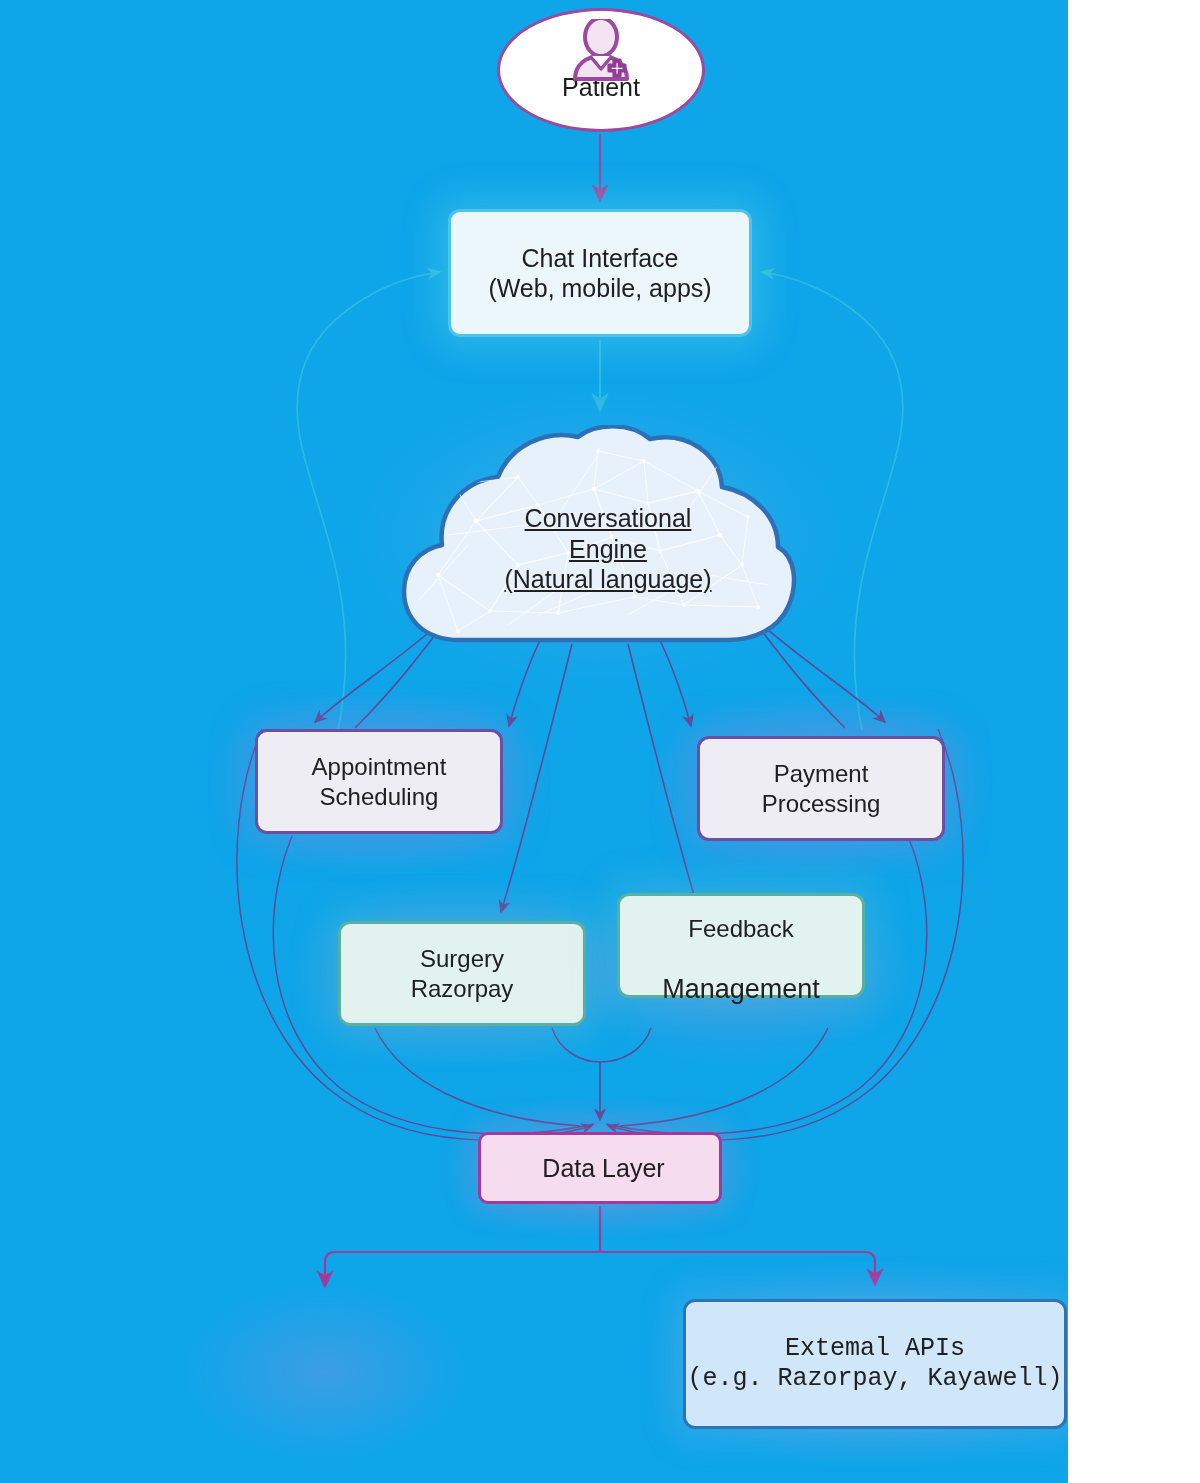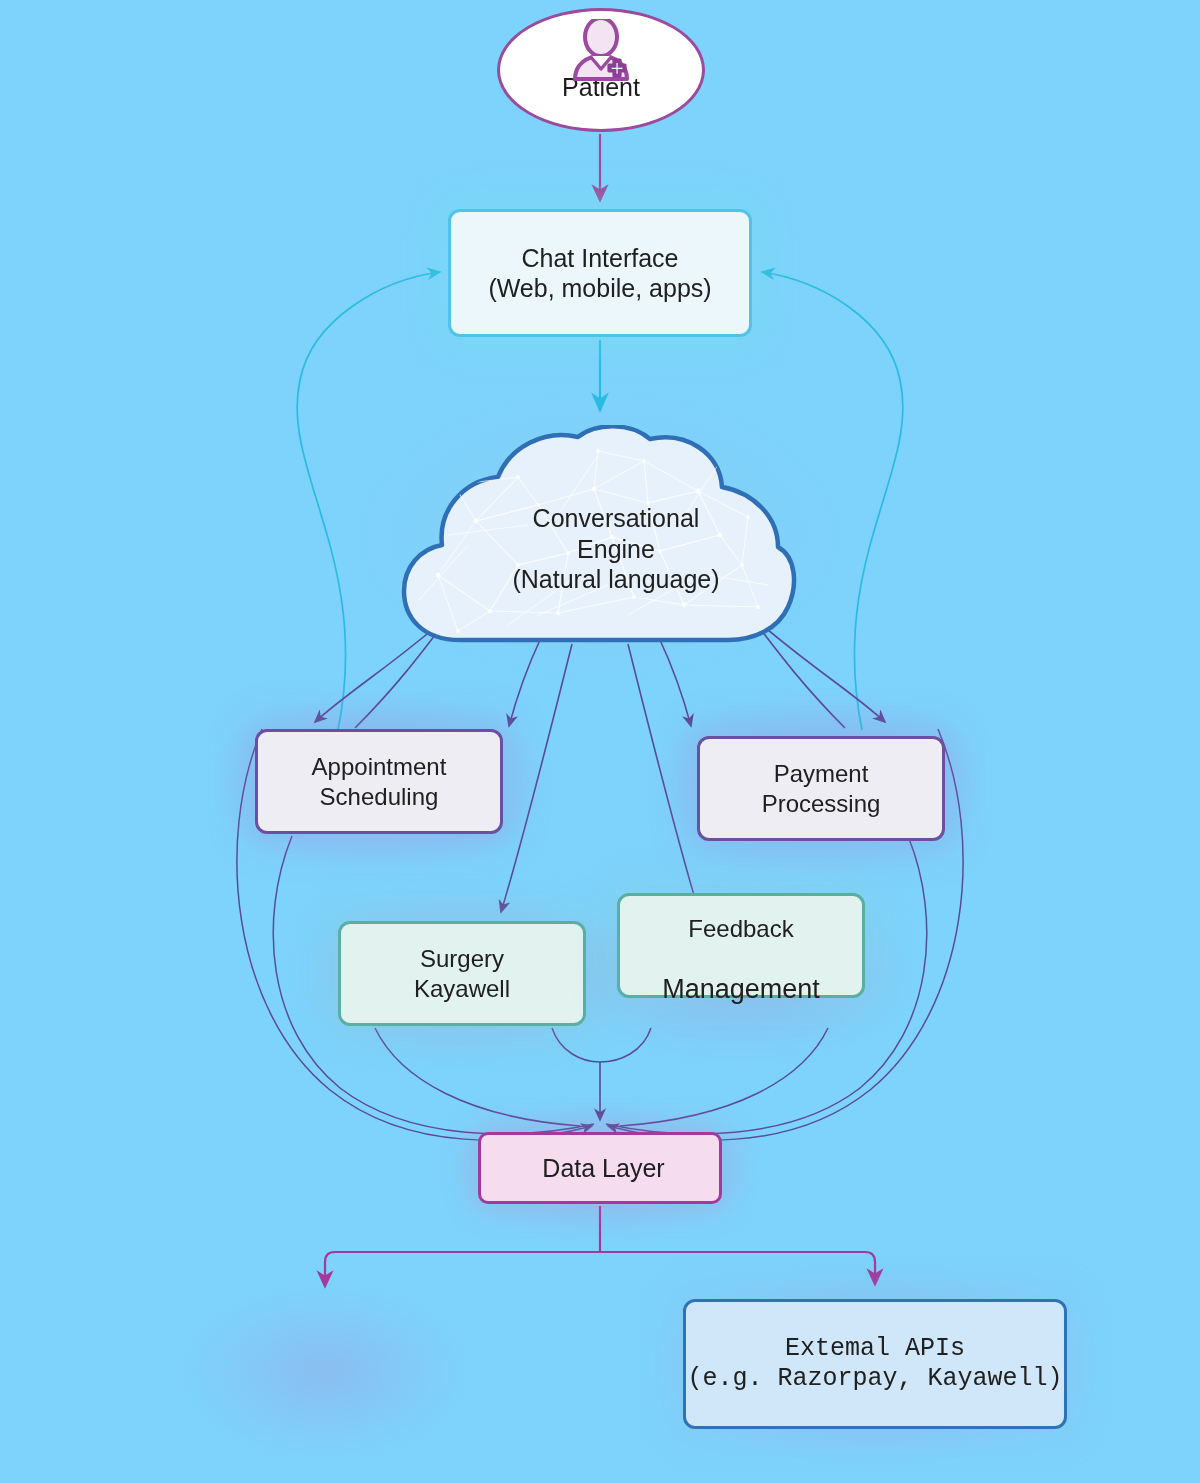--- a/index.html
+++ b/index.html
@@ -4,24 +4,24 @@
 <title>Conversational Healthcare Architecture Diagram</title>
 <style>
   html,body{margin:0;padding:0;background:#ffffff;}
   body{
     font-family:"Liberation Sans","DejaVu Sans",sans-serif;
     color:#202020;
     -webkit-font-smoothing:antialiased;
   }
   #stage{
     position:relative;
-    width:1200px;
+    width:1068px;
     height:1483px;
     overflow:hidden;
-    background:#7dd3fc;
+    background:#0ea5e9;
   }
   #edges{position:absolute;left:0;top:0;width:1200px;height:1483px;}
   .node{position:absolute;box-sizing:border-box;display:flex;align-items:center;justify-content:center;text-align:center;}
   .nodelabel{line-height:1.22;white-space:pre-line;}
 
   
   #patient{
     left:497px;top:8px;width:208px;height:124px;
     border:3px solid #9B4A9E;border-radius:50%;
     background:#ffffff;
@@ -36,23 +36,23 @@
     border:3px solid #4FC3E8;border-radius:12px;
     background:#ECF7FC;
     box-shadow:0 0 34px 12px rgba(120,225,235,.28);
   }
   #chat .nodelabel{font-size:25px;}
 
   
   #cloudwrap{left:398px;top:425px;width:404px;height:222px;}
   #cloud-svg{position:absolute;left:0;top:0;}
   #cloud-label{
-    position:absolute;left:16px;top:0;width:404px;height:222px;
+    position:absolute;left:8px;top:0;width:404px;height:222px;
     display:flex;align-items:center;justify-content:center;text-align:center;
-    font-size:25px;line-height:1.22;white-space:pre-line;padding-top:26px;box-sizing:border-box;
+    font-size:25px;line-height:1.22;white-space:pre-line;padding-top:26px;box-sizing:border-box;text-decoration:underline;
   }
 
   
   .svc{border-radius:12px;font-size:24px;}
   #appointment,#payment{
     border:3px solid #6B4FA0;background:#EEEDF3;
     box-shadow:0 0 34px 14px rgba(160,130,215,.22);
   }
   #appointment{left:255px;top:729px;width:248px;height:105px;}
   #payment{left:697px;top:729px;width:248px;height:105px;margin-top:7px;}
@@ -261,21 +261,21 @@
 Scheduling</div>
   </div>
 
   <div class="node svc" id="payment">
     <div class="nodelabel">Payment
 Processing</div>
   </div>
 
   <div class="node svc" id="surgery">
     <div class="nodelabel">Surgery
-Kayawell</div>
+Razorpay</div>
   </div>
 
   <div class="node svc" id="feedback">
     <div class="nodelabel">
       <span class="l1">Feedback</span><br>
       <span class="l2">Management</span>
     </div>
   </div>
 
   <div class="node" id="datalayer">

